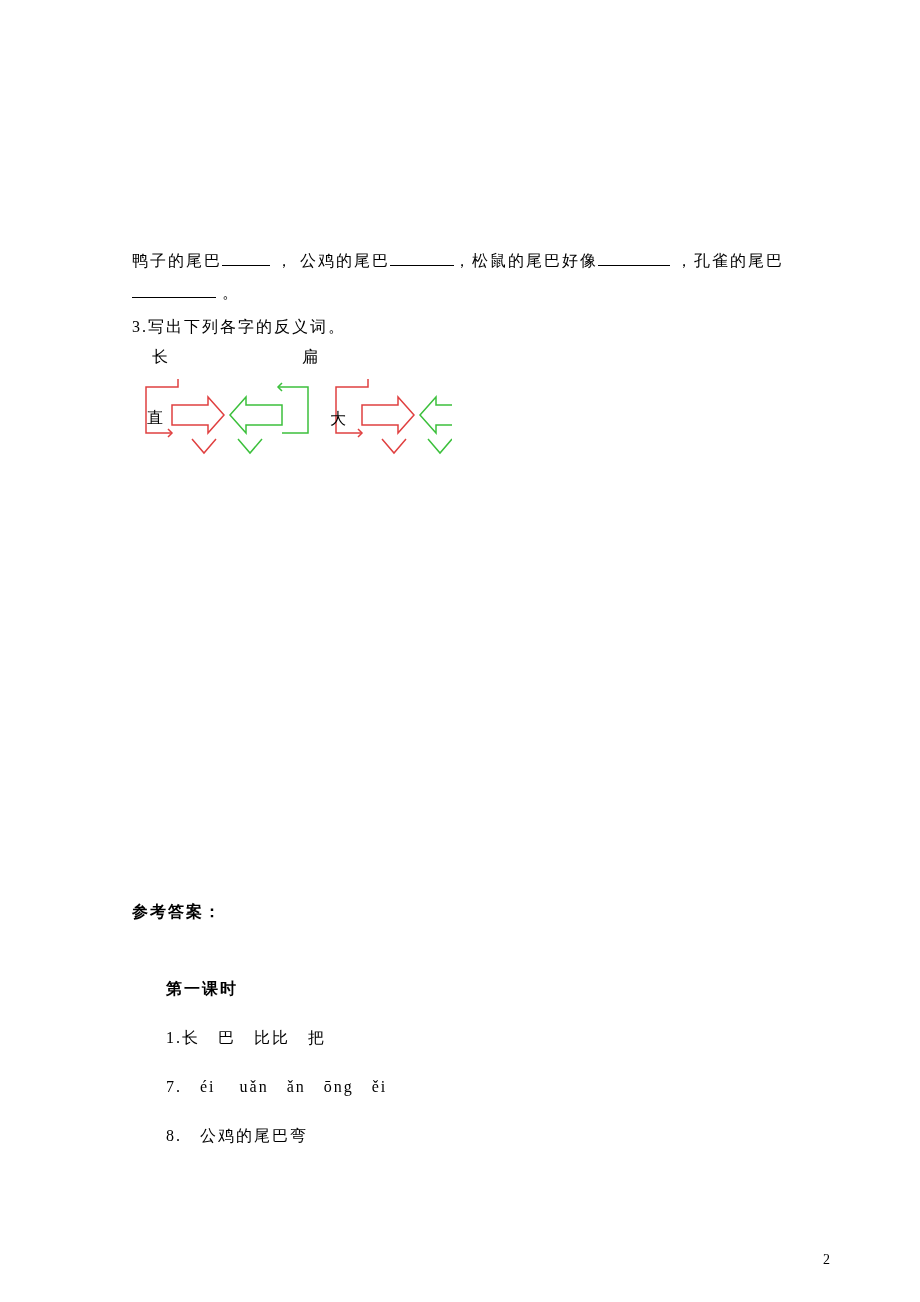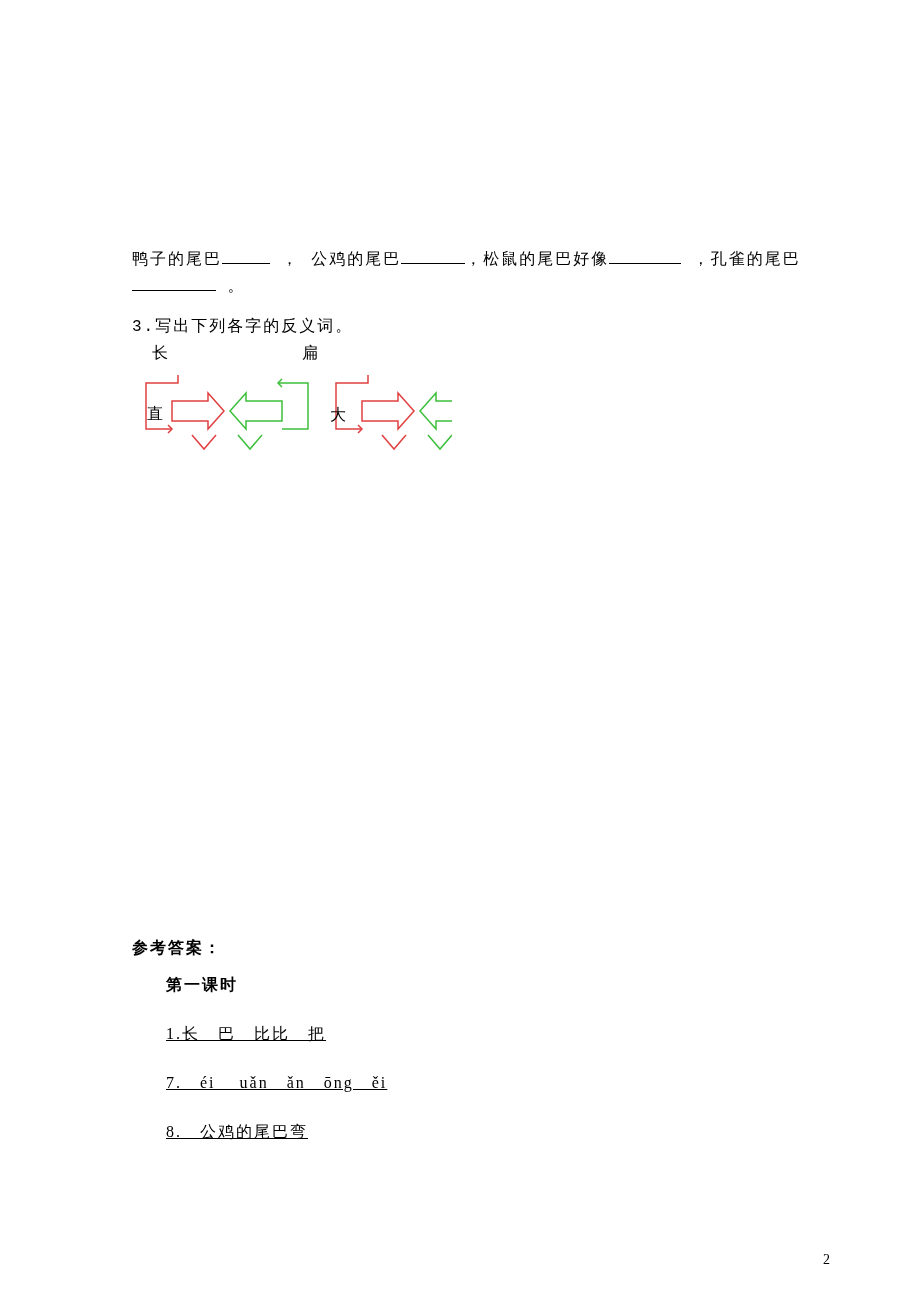--- a/index.html
+++ b/index.html
@@ -1,30 +1,30 @@
 <!DOCTYPE html>
 <html><head>
 <meta charset="utf-8">
 <style>
   html,body{margin:0;padding:0;background:#fff;}
   body{width:920px;height:1302px;position:relative;font-family:"SimSun","Songti SC",serif;color:#000;font-size:16px;}
   .page{padding:245px 90px 0 132px;}
-  .line{line-height:24px;letter-spacing:2px;font-family:Liberation Mono, monospace;}
+  .line{line-height:32px;letter-spacing:2px;}
   .blank{display:inline-block;border-bottom:1px solid #000;height:18px;vertical-align:baseline;}
   .b1{width:48px;} .b2{width:64px;} .b3{width:72px;} .b4{width:84px;}
-  .q3{margin-top:16px;}
+  .q3{margin-top:2px;}
   .chars-row{margin-top:4px;position:relative;height:26px;}
   .char{position:absolute;}
   .svg-wrap{position:relative;height:86px;margin-top:2px;}
   .char-left{position:absolute;left:15px;top:33px;}
   .char-mid{position:absolute;left:198px;top:34px;}
-  .answers{position:absolute;left:132px;top:938px;}
+  .answers{position:absolute;left:132px;top:902px;}
   .ans-title{font-family:"SimHei","Heiti SC",sans-serif;font-weight:bold;letter-spacing:2px;}
-  .section-title{font-family:Liberation Serif, serif;font-weight:bold;margin:16px 0 0 34px;letter-spacing:2px;}
-  .ans-item{margin:28px 0 0 34px;letter-spacing:2px;text-decoration:underline;}
+  .section-title{font-family:Liberation Serif, serif;font-weight:bold;margin:56px 0 0 34px;letter-spacing:2px;}
+  .ans-item{margin:28px 0 0 34px;letter-spacing:2px;}
   .pagenum{position:absolute;right:90px;bottom:34px;font-size:14px;}
 </style>
 </head>
 <body>
 
 <div class="page">
   <div class="line">
     <span>鸭子的尾巴</span><span class="blank b1"></span>
     <span>，</span>
     <span>公鸡的尾巴</span><span class="blank b2"></span><span>，松鼠的尾巴好像</span><span class="blank b3"></span>

